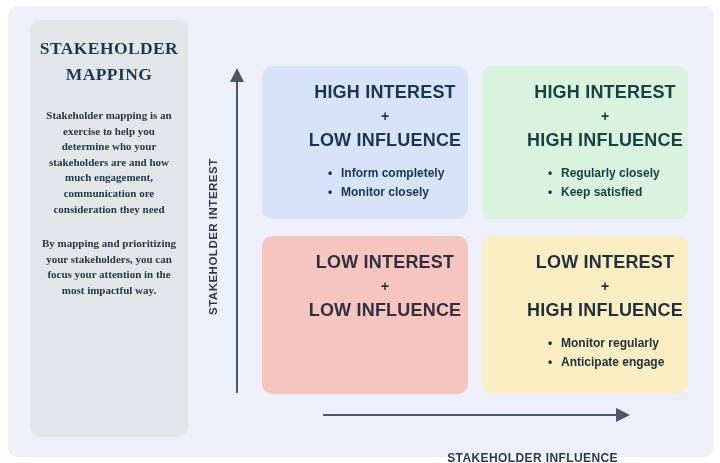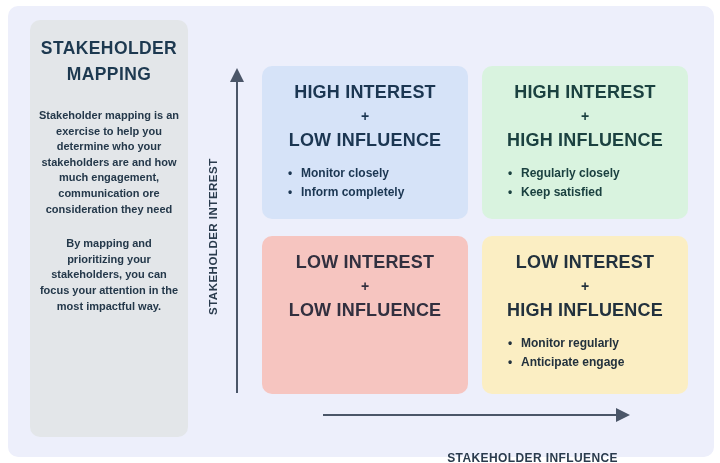--- a/index.html
+++ b/index.html
@@ -30,20 +30,21 @@
     left: 30px;
     top: 20px;
     width: 158px;
     height: 417px;
     background: #e3e6e9;
     border-radius: 10px;
     text-align: center;
     box-sizing: border-box;
     padding-top: 15px;
     color: #1f3850;
+    font-family: Liberation Serif, serif;
   }
   .sidebar-title {
     font-size: 17.5px;
     font-weight: bold;
     line-height: 26px;
     letter-spacing: 0.4px;
     color: #1d3950;
     margin: 0 auto;
     max-width: 150px;
   }
@@ -121,20 +122,21 @@
     letter-spacing: 0.4px;
     color: #2a3b4d;
     margin-top: 46px;
   }
   
   .quadrant {
     position: absolute;
     border-radius: 10px;
     box-sizing: border-box;
     padding-top: 15px;
+    padding-left: 40px;
   }
   .q-tl { left: 262px; top: 66px;  width: 206px; height: 153px; }
   .q-tr { left: 482px; top: 66px;  width: 206px; height: 153px; }
   .q-bl { left: 262px; top: 236px; width: 206px; height: 158px; }
   .q-br { left: 482px; top: 236px; width: 206px; height: 158px; }
   .q-head {
     text-align: center;
     font-weight: bold;
   }
   .q-line {
@@ -184,22 +186,22 @@
   <div class="x-axis-head"></div>
   <div class="x-axis-label">STAKEHOLDER INFLUENCE</div>
 
   <div class="quadrant q-tl" style="background-color: rgb(214, 227, 248);">
     <div class="q-head" style="color: rgb(27, 54, 82);">
       <div class="q-line">HIGH INTEREST</div>
       <div class="q-plus">+</div>
       <div class="q-line">LOW INFLUENCE</div>
     </div>
     <ul class="q-bullets" style="color: rgb(27, 54, 82);">
+      <li>Inform completely</li>
       <li>Monitor closely</li>
-      <li>Inform completely</li>
     </ul>
   </div>
 
   <div class="quadrant q-tr" style="background-color: rgb(217, 243, 223);">
     <div class="q-head" style="color: rgb(27, 65, 64);">
       <div class="q-line">HIGH INTEREST</div>
       <div class="q-plus">+</div>
       <div class="q-line">HIGH INFLUENCE</div>
     </div>
     <ul class="q-bullets" style="color: rgb(27, 65, 64);">

